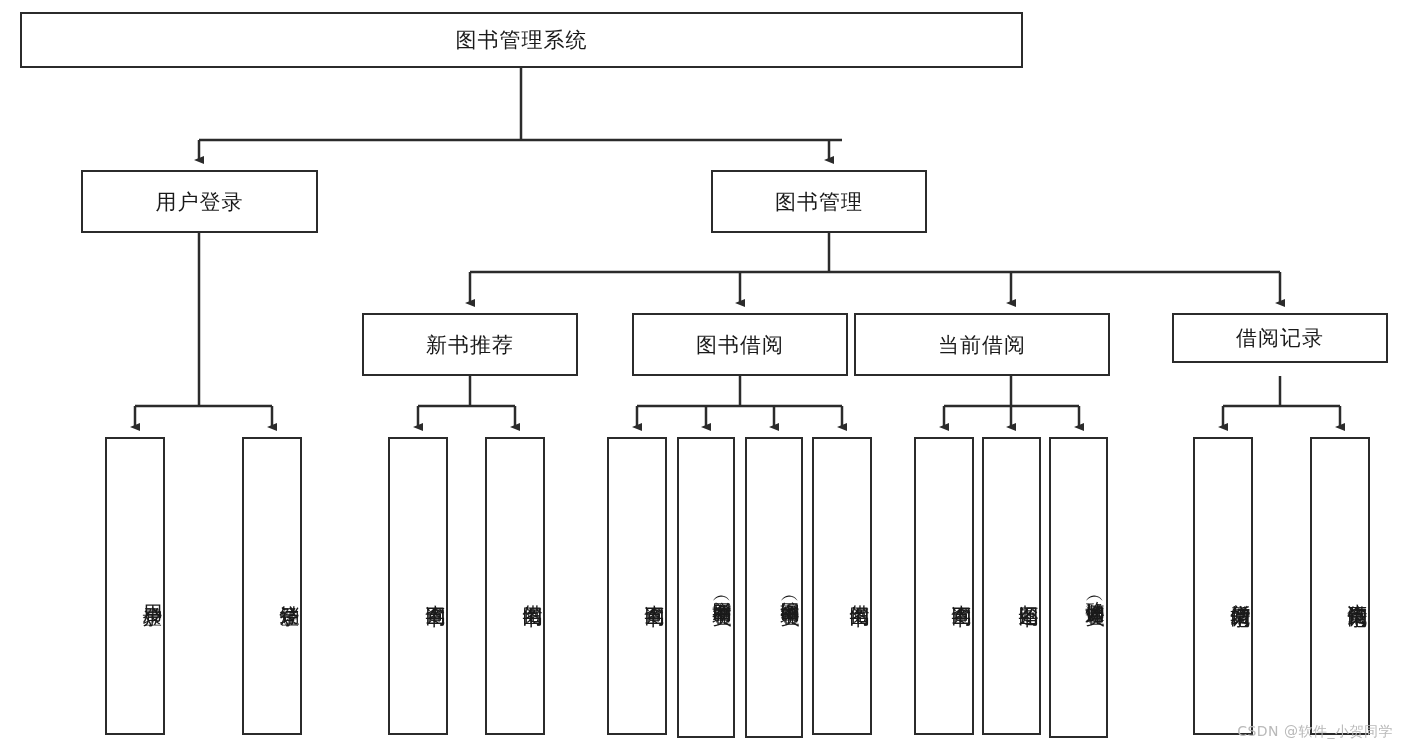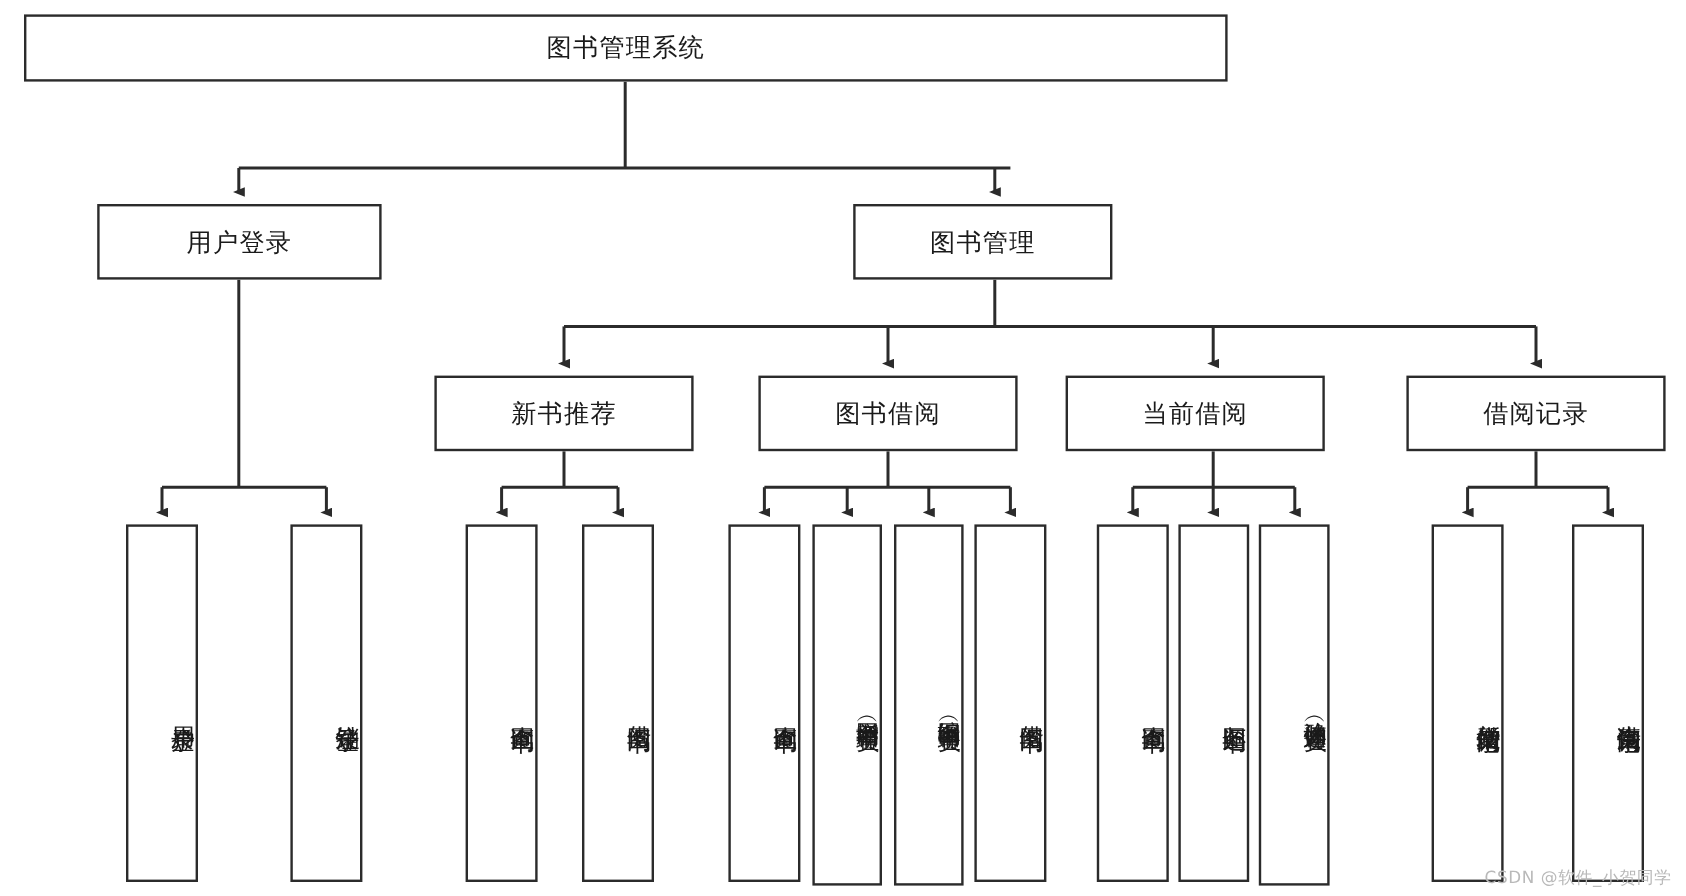--- a/index.html
+++ b/index.html
@@ -127,24 +127,24 @@
   <div class="node horizontal" style="left:711px; top:170px; width:216px; height:63px;">
     <span>图书管理</span>
   </div>
 
   <div class="node horizontal" style="left:362px; top:313px; width:216px; height:63px;">
     <span>新书推荐</span>
   </div>
   <div class="node horizontal" style="left:632px; top:313px; width:216px; height:63px;">
     <span>图书借阅</span>
   </div>
-  <div class="node horizontal" style="left:888px; top:313px; width:216px; height:63px;">
+  <div class="node horizontal" style="left:854px; top:313px; width:256px; height:63px;">
     <span>当前借阅</span>
   </div>
-  <div class="node horizontal" style="left:1172px; top:313px; width:216px; height:63px;align-items:center;">
+  <div class="node horizontal" style="left:1172px; top:313px; width:216px; height:50px;align-items:center;">
     <span>借阅记录</span>
   </div>
 
   <div class="node vertical" style="left:105px; top:437px; width:60px; height:298px;">
     <span class="vtext">用户登录</span>
   </div>
   <div class="node vertical" style="left:242px; top:437px; width:60px; height:298px;">
     <span class="vtext">注销登录</span>
   </div>
 

